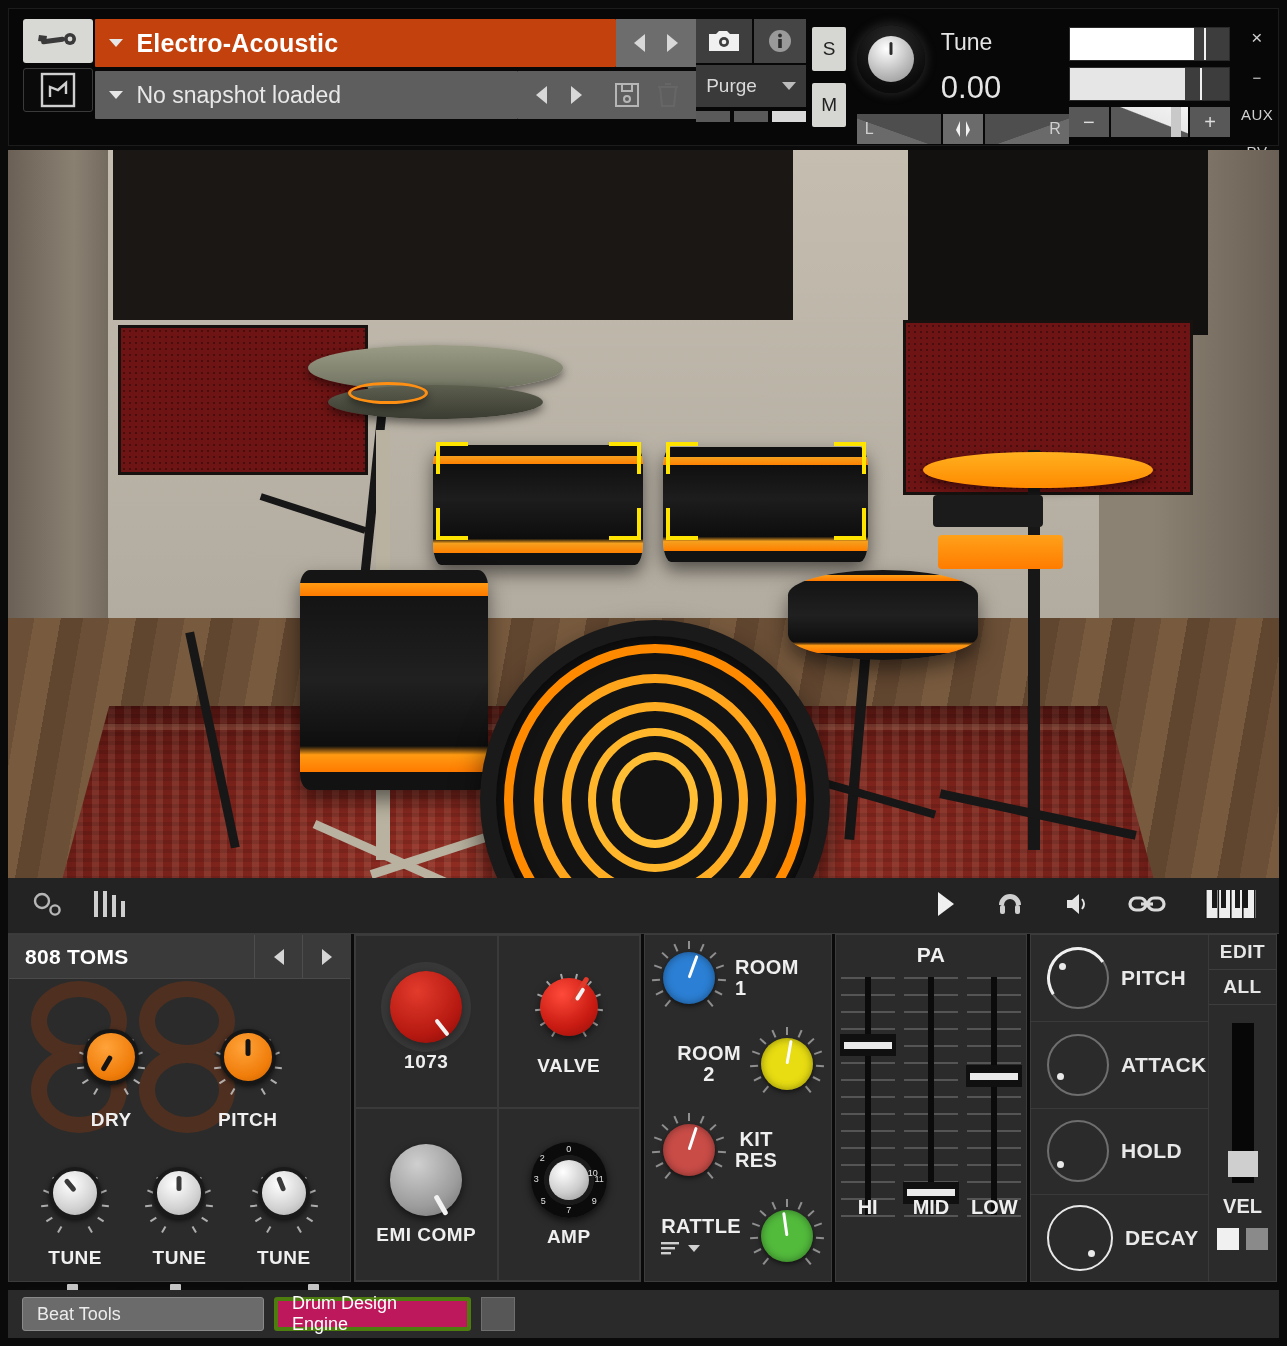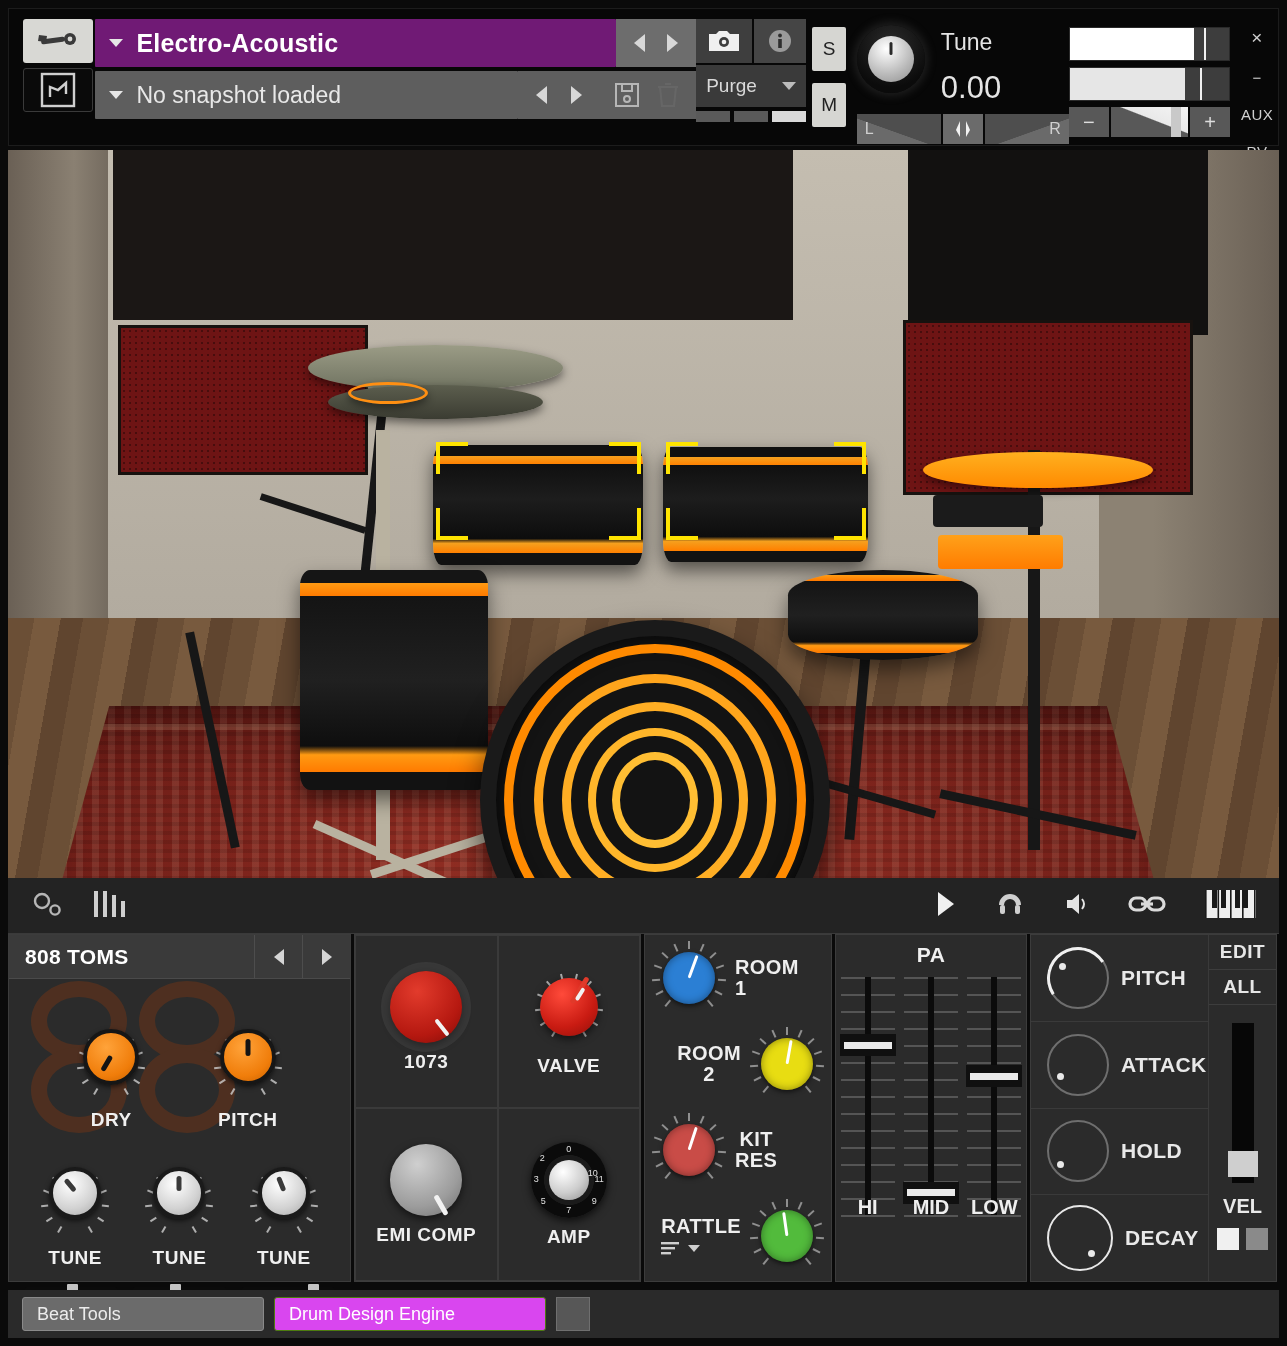--- a/index.html
+++ b/index.html
@@ -22,21 +22,21 @@
     width: 70px; height: 44px; border-radius: 3px;
     display: flex; align-items: center; justify-content: center;
     margin-bottom: 5px;
   }
   .icon-box.light { background: #d8d8d4; }
   .icon-box.dark { background: #0a0a0a; border: 1px solid #3a3a3a; }
 
   .k-center { width: 690px; padding-top: 10px; }
   .row1, .row2 { display: flex; align-items: stretch; height: 48px; margin-bottom: 4px; }
   .namefield {
-    background: #701a75; flex: 1; display: flex; align-items: center;
+    background: #c2410c; flex: 1; display: flex; align-items: center;
     padding-left: 14px; gap: 14px; border-radius: 1px;
   }
   .namefield.snap { background: #5e5e5e; }
   .caret-dn {
     width: 0; height: 0; border-left: 7px solid transparent; border-right: 7px solid transparent;
     border-top: 8px solid #e6e6e6;
   }
   .instr-name { color: #fff; font-size: 25px; font-weight: bold; letter-spacing: 0.2px; }
   .snap-name { color: #e8e8e8; font-size: 23px; }
   .navbtns { display: flex; align-items: center; gap: 22px; padding: 0 18px; background: #6d6d6d; }
@@ -289,21 +289,21 @@
   .vel-lbl { color:#e9e9e9; font-size:20px; font-weight:bold; margin-top:12px;}
   .vel-sw { display:flex; gap:7px; margin-top:10px; }
   .vel-sw span { width:22px;height:22px; }
 
   
   .tabs { position:absolute; left:8px; top:1290px; width:1271px; height:48px; background:#2a2a2a;
     display:flex; align-items:center; padding-left:14px; gap:10px; }
   .tab { height:34px; display:flex; align-items:center; padding:0 14px; border-radius:3px;
     font-size:18px; }
   .tab.inactive { background:#6b6b6b; color:#ececec; width: 242px; border:1px solid #8a8a8a;}
-  .tab.active { background:#d946ef; color:#fff; width: 272px; border:1px solid #4d7c0f; }
+  .tab.active { background:#be185d; color:#fff; width: 197px; border:4px solid #4d7c0f; }
   .tab-blank { height:34px; width:34px; background:#575757; border:1px solid #6f6f6f; }
 </style>
 </head>
 <body>
 
 <div class="app">
 
   <div class="k-header">
 
     <div class="k-left-icons">

